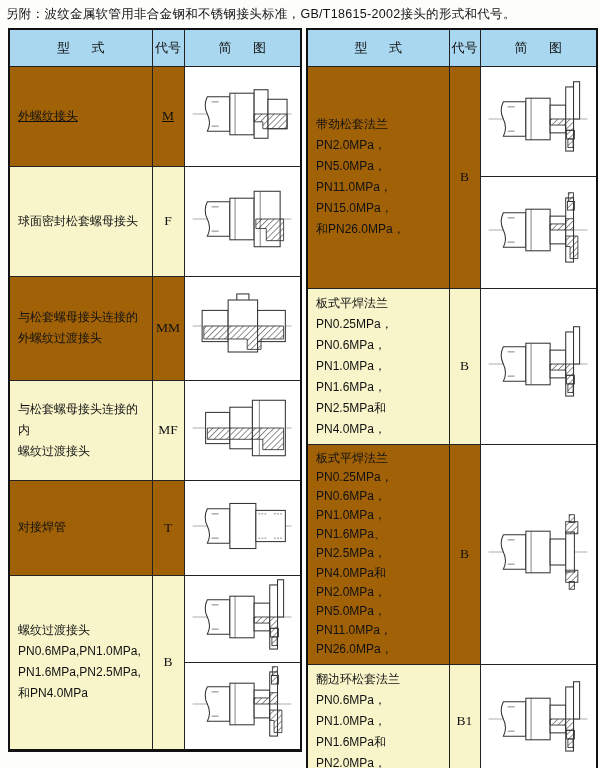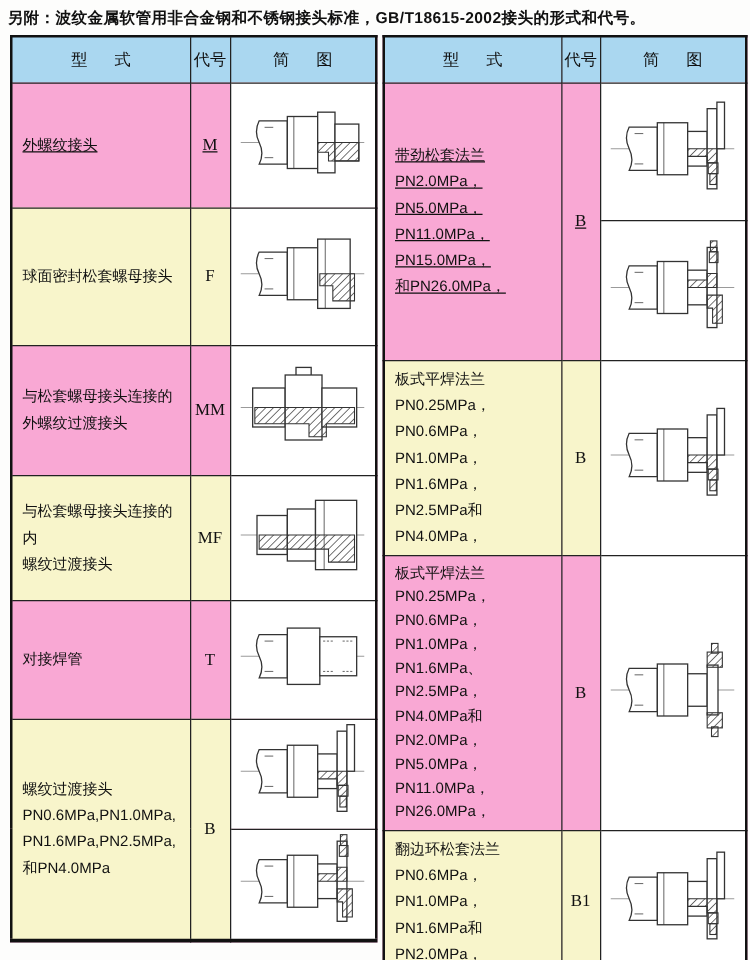--- a/index.html
+++ b/index.html
@@ -6,30 +6,30 @@
   html,body { margin:0; padding:0; }
   body {
     width:600px; height:768px;
     background:#fdfdfc;
     font-family:"Liberation Sans", sans-serif;
     color:#111;
   }
   .page-title {
     padding:6px 8px 5px 6px;
     font-size:12.5px;
-    font-weight:bold;
+    font-weight:normal;
     letter-spacing:0.3px;
   }
   .tables { display:flex; gap:4px; padding:0 8px; align-items:flex-start; }
   table {
     border-collapse:collapse;
     table-layout:fixed;
     border:2px solid #111;
     border-bottom:3px solid #111;
-    background:#f9a8d4;
+    background:#a16207;
   }
   th {
     background:#aad7f0;
     border:1px solid #222;
     font-weight:normal;
     font-size:13px;
     height:37px;
     white-space:pre;
     text-align:center;
   }
@@ -222,21 +222,21 @@
         <col style="width:142px">
         <col style="width:31px">
         <col style="width:117px">
       </colgroup>
     <tbody>
         <tr>
       <th>型      式</th>
       <th>代号</th>
       <th>简      图</th>
     </tr>
-    <tr style="height:110px;text-decoration:underline;">
+    <tr style="height:110px;">
       <td class="type-cell" rowspan="2">带劲松套法兰
 PN2.0MPa，PN5.0MPa，
 PN11.0MPa，PN15.0MPa，
 和PN26.0MPa，</td>
       <td class="code-cell" rowspan="2">B</td>
       <td class="diag-cell"><span class="diag"><svg viewBox="0 0 120 90" width="106" height="78" xmlns="http://www.w3.org/2000/svg">
                 <defs>
                   <pattern id="h8" width="5" height="5" patternUnits="userSpaceOnUse" patternTransform="rotate(45)">
                     <line x1="0" y1="0" x2="0" y2="5" stroke="#3a3a3a" stroke-width="1.3"></line>
                   </pattern>

